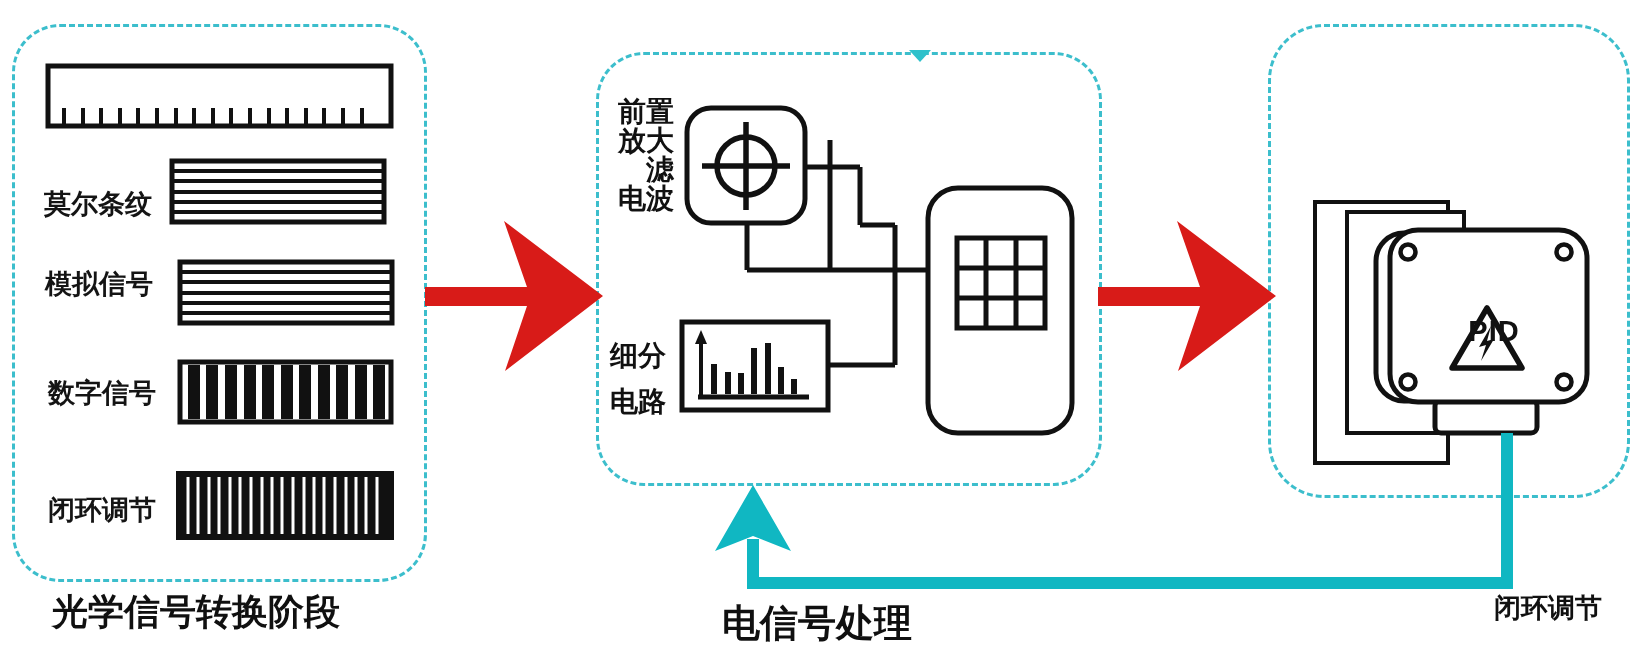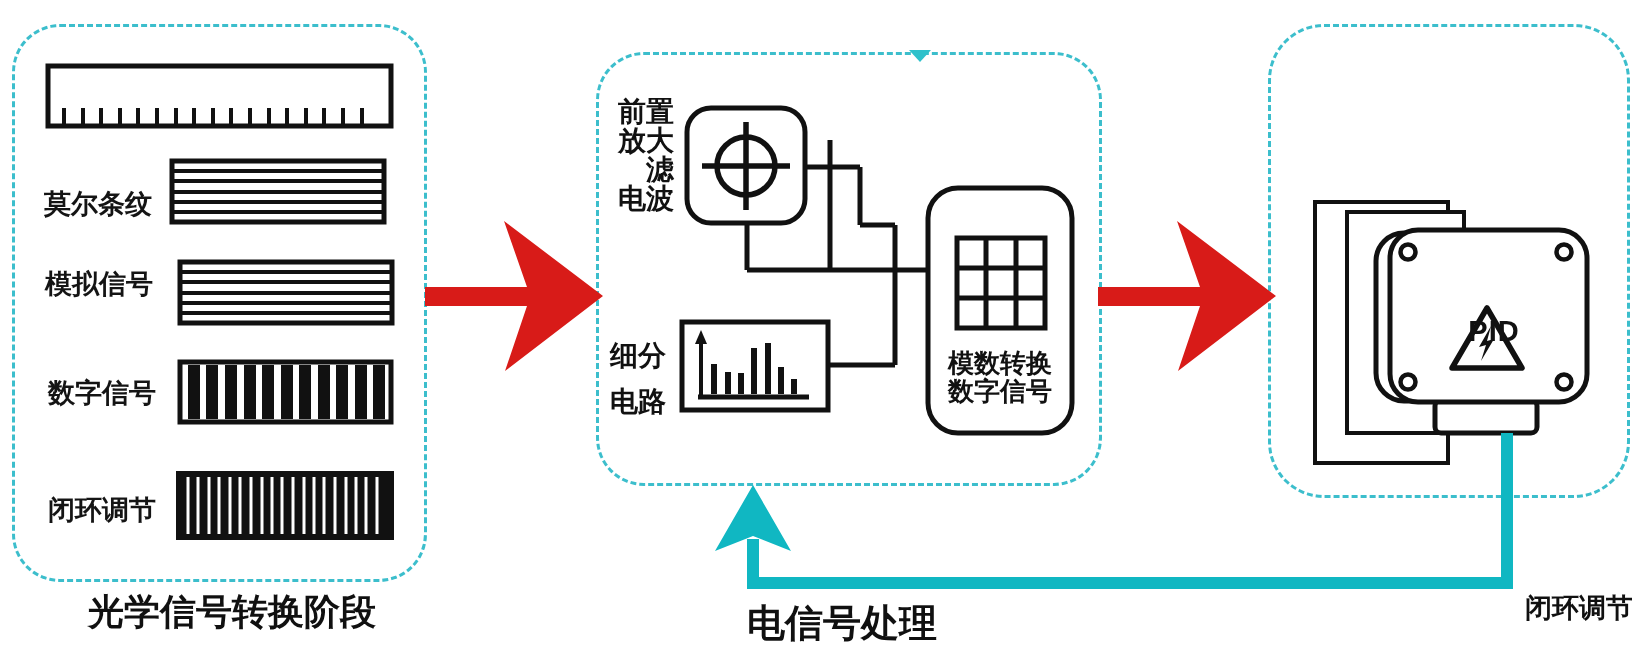--- a/index.html
+++ b/index.html
@@ -4,21 +4,21 @@
 <style>
   html,body{margin:0;padding:0;background:#fff;}
   #canvas{position:relative;width:1632px;height:648px;background:#ffffff;overflow:hidden;
           font-family:"Liberation Sans",sans-serif;color:#111;}
   .panel{position:absolute;border:3px dashed #3cbecc;background:transparent;z-index:1;}
   #panel-optical{left:12px;top:24px;width:409px;height:552px;border-radius:48px;}
   #panel-electrical{left:596px;top:52px;width:500px;height:428px;border-radius:48px;}
   #panel-closedloop{left:1268px;top:24px;width:356px;height:468px;border-radius:56px;}
   #gfx{position:absolute;left:0;top:0;z-index:2;}
   .txt{position:absolute;z-index:3;white-space:pre-line;}
-  .caption{font-weight:700;color:#101010;text-align:right;}
+  .caption{font-weight:700;color:#101010;text-align:center;}
   #caption-optical{left:16px;top:588px;width:360px;font-size:36px;}
   #caption-electrical{left:697px;top:598px;width:240px;font-size:38px;font-family:Liberation Mono, monospace;}
   #caption-closedloop{left:1463px;top:590px;width:170px;font-size:27px;font-family:Liberation Serif, serif;}
   .sidelabel{font-weight:600;font-size:27px;color:#141414;}
   #label-indicator{left:44px;top:186px;width:130px;}
   #label-scale{left:45px;top:266px;width:130px;}
   #label-moire{left:48px;top:375px;width:130px;}
   #label-analog{left:48px;top:492px;width:130px;}
   #label-preamp{left:618px;top:97px;width:95px;font-weight:600;font-size:28px;line-height:29px;}
   #label-subdivision{left:610px;top:333px;width:80px;font-weight:600;font-size:28px;line-height:46px;}
@@ -122,21 +122,19 @@
   <div class="txt sidelabel" id="label-scale">模拟信号</div>
   <div class="txt sidelabel" id="label-moire">数字信号</div>
   <div class="txt sidelabel" id="label-analog">闭环调节</div>
 
   <div class="txt" id="label-subdivision">细分
 电路</div>
   <div class="txt" id="label-preamp">前置
 放大
 　滤
 电波</div>
-  <div class="txt" id="label-adc">模数转换
-数字信号</div>
   <div class="txt" id="label-pid">PID</div>
 
   <div class="txt caption" id="caption-optical">光学信号转换阶段</div>
   <div class="txt caption" id="caption-electrical">电信号处理</div>
   <div class="txt caption" id="caption-closedloop">闭环调节</div>
 
 </div>
 
 </body></html>

